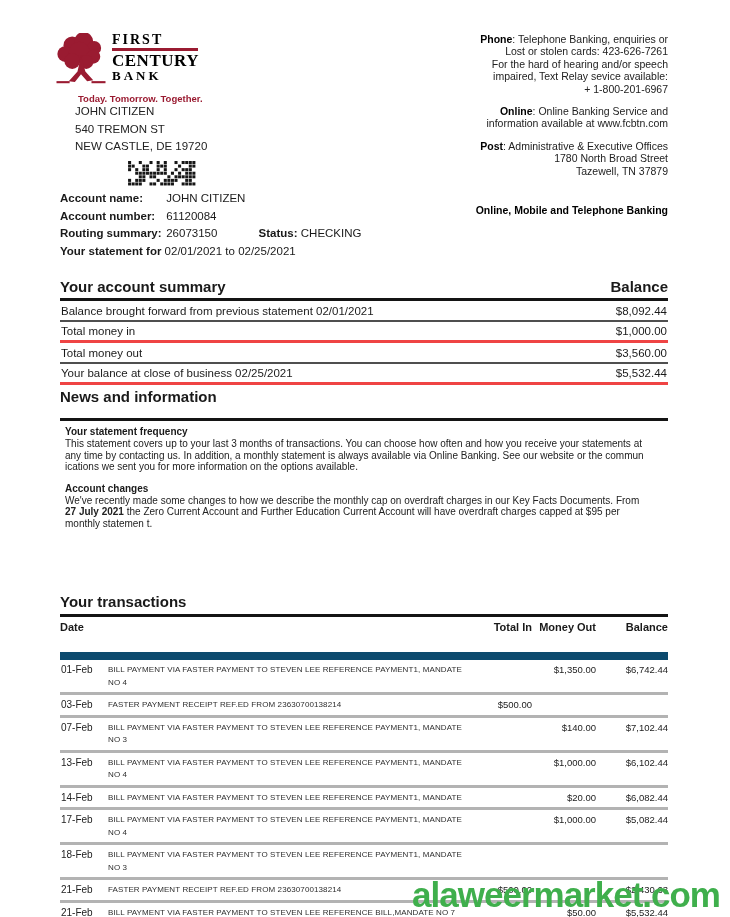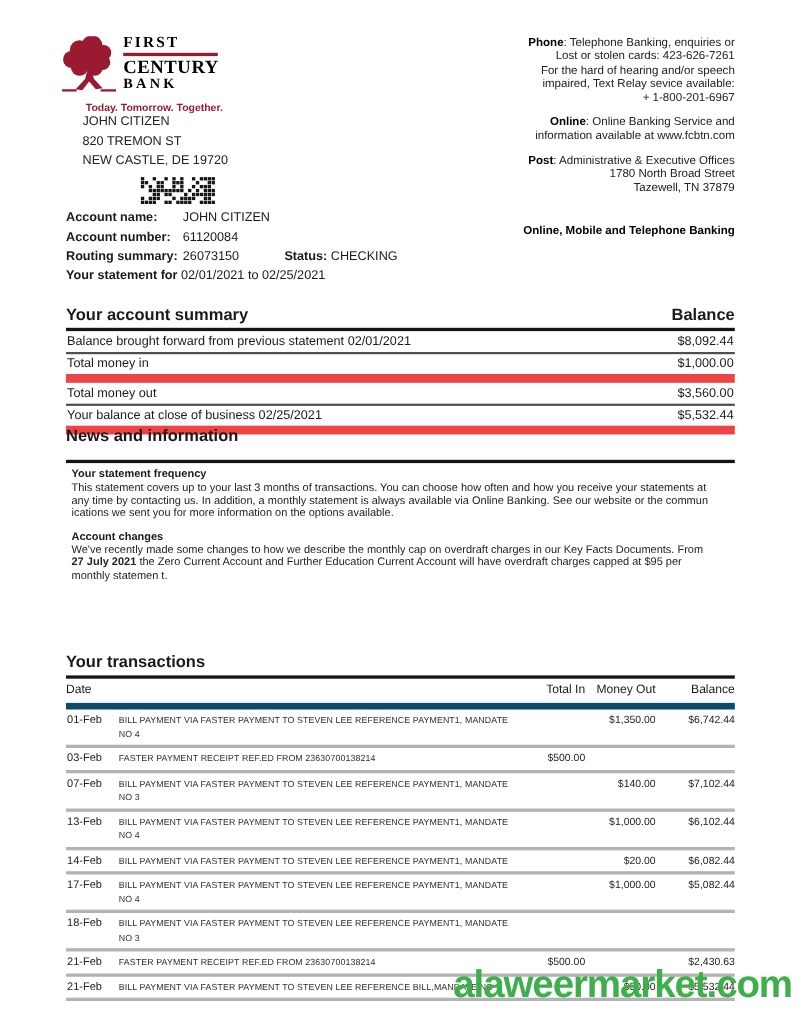--- a/index.html
+++ b/index.html
@@ -34,35 +34,35 @@
   .acct-row { margin-bottom:5.5px; line-height:12px; }
   .acct-label { display:inline-block; width:103px; font-weight:bold; }
   .acct-status-label { font-weight:bold; margin-left:38px; }
   .acct-period-label { font-weight:bold; }
 
   
   .summary { position:absolute; left:60px; top:278px; width:608px; }
   .s-head { display:flex; justify-content:space-between; align-items:flex-end; font-size:15px; font-weight:bold; padding-bottom:3px; border-bottom:3px solid #141414; }
   .s-row { display:flex; justify-content:space-between; font-size:11.5px; padding:3.5px 1px 3px 1px; }
   .s-row.thin  { border-bottom:2px solid #4f4f4f; }
-  .s-row.thick { border-bottom:8px solid #ef4444;gap:26px; }
+  .s-row.thick { border-bottom:3px solid #ef4444;gap:26px; }
 
   
   .news { position:absolute; left:60px; top:388px; width:608px; }
   .news-title { font-size:15px; font-weight:bold; margin-bottom:13px; }
   .news-rule { height:3px; background:#141414; margin-bottom:5px; }
   .news-sub { font-size:10px; font-weight:bold; margin-left:5px; margin-bottom:1px; }
   .news-body { font-size:10px; line-height:11.6px; margin-left:5px; width:585px; color:#222; }
   .news-gap { height:10px; }
 
   
   .transactions { position:absolute; left:60px; top:593px; width:608px; }
   .t-title { font-size:15px; font-weight:bold; padding-bottom:4px; border-bottom:3px solid #141414; }
   .t-grid { display:grid; grid-template-columns:48px 358px 66px 64px 72px; }
-  .t-headrow { padding:4px 0 6px 0; border-bottom:6px solid #0c4a6e; font-size:11px; font-weight:normal; }
+  .t-headrow { padding:4px 0 19px 0; border-bottom:8px solid #0c4a6e; font-size:11px; font-weight:bold; }
   .t-headrow .h-right { text-align:right; }
   .t-row { padding:4px 0 3px 0; border-bottom:3px solid #b3b3b3; }
   .t-date { font-size:10px; color:#222; padding-left:1px; line-height:12px; }
   .t-desc { font-size:8px; color:#2e2e2e; line-height:12.5px; letter-spacing:0.1px; }
   .t-amt { font-size:9.5px; color:#222; text-align:right; line-height:12px; }
 
   
   .watermark { position:absolute; right:10px; bottom:2px; font-size:35px; font-weight:bold; letter-spacing:-1px; }
 </style>
 </head>
@@ -92,21 +92,21 @@
         <div class="logo-rule"></div>
         <div class="logo-century">CENTURY</div>
         <div class="logo-bank">BANK</div>
       </div>
     </div>
     <div class="logo-tagline">Today. Tomorrow. Together.</div>
   </div>
 
   <div class="recipient">
     <div>JOHN CITIZEN</div>
-    <div>820 TREMON ST</div>
+    <div>540 TREMON ST</div>
     <div>NEW CASTLE, DE 19720</div>
   </div>
 
   <div class="contact">
     <div class="blk">
       <div><b>Phone</b><span>: Telephone Banking, enquiries or</span></div>
       <div>Lost or stolen cards: 423-626-7261</div>
       <div>For the hard of hearing and/or speech</div>
       <div>impaired, Text Relay sevice available:</div>
       <div>+ 1-800-201-6967</div>

